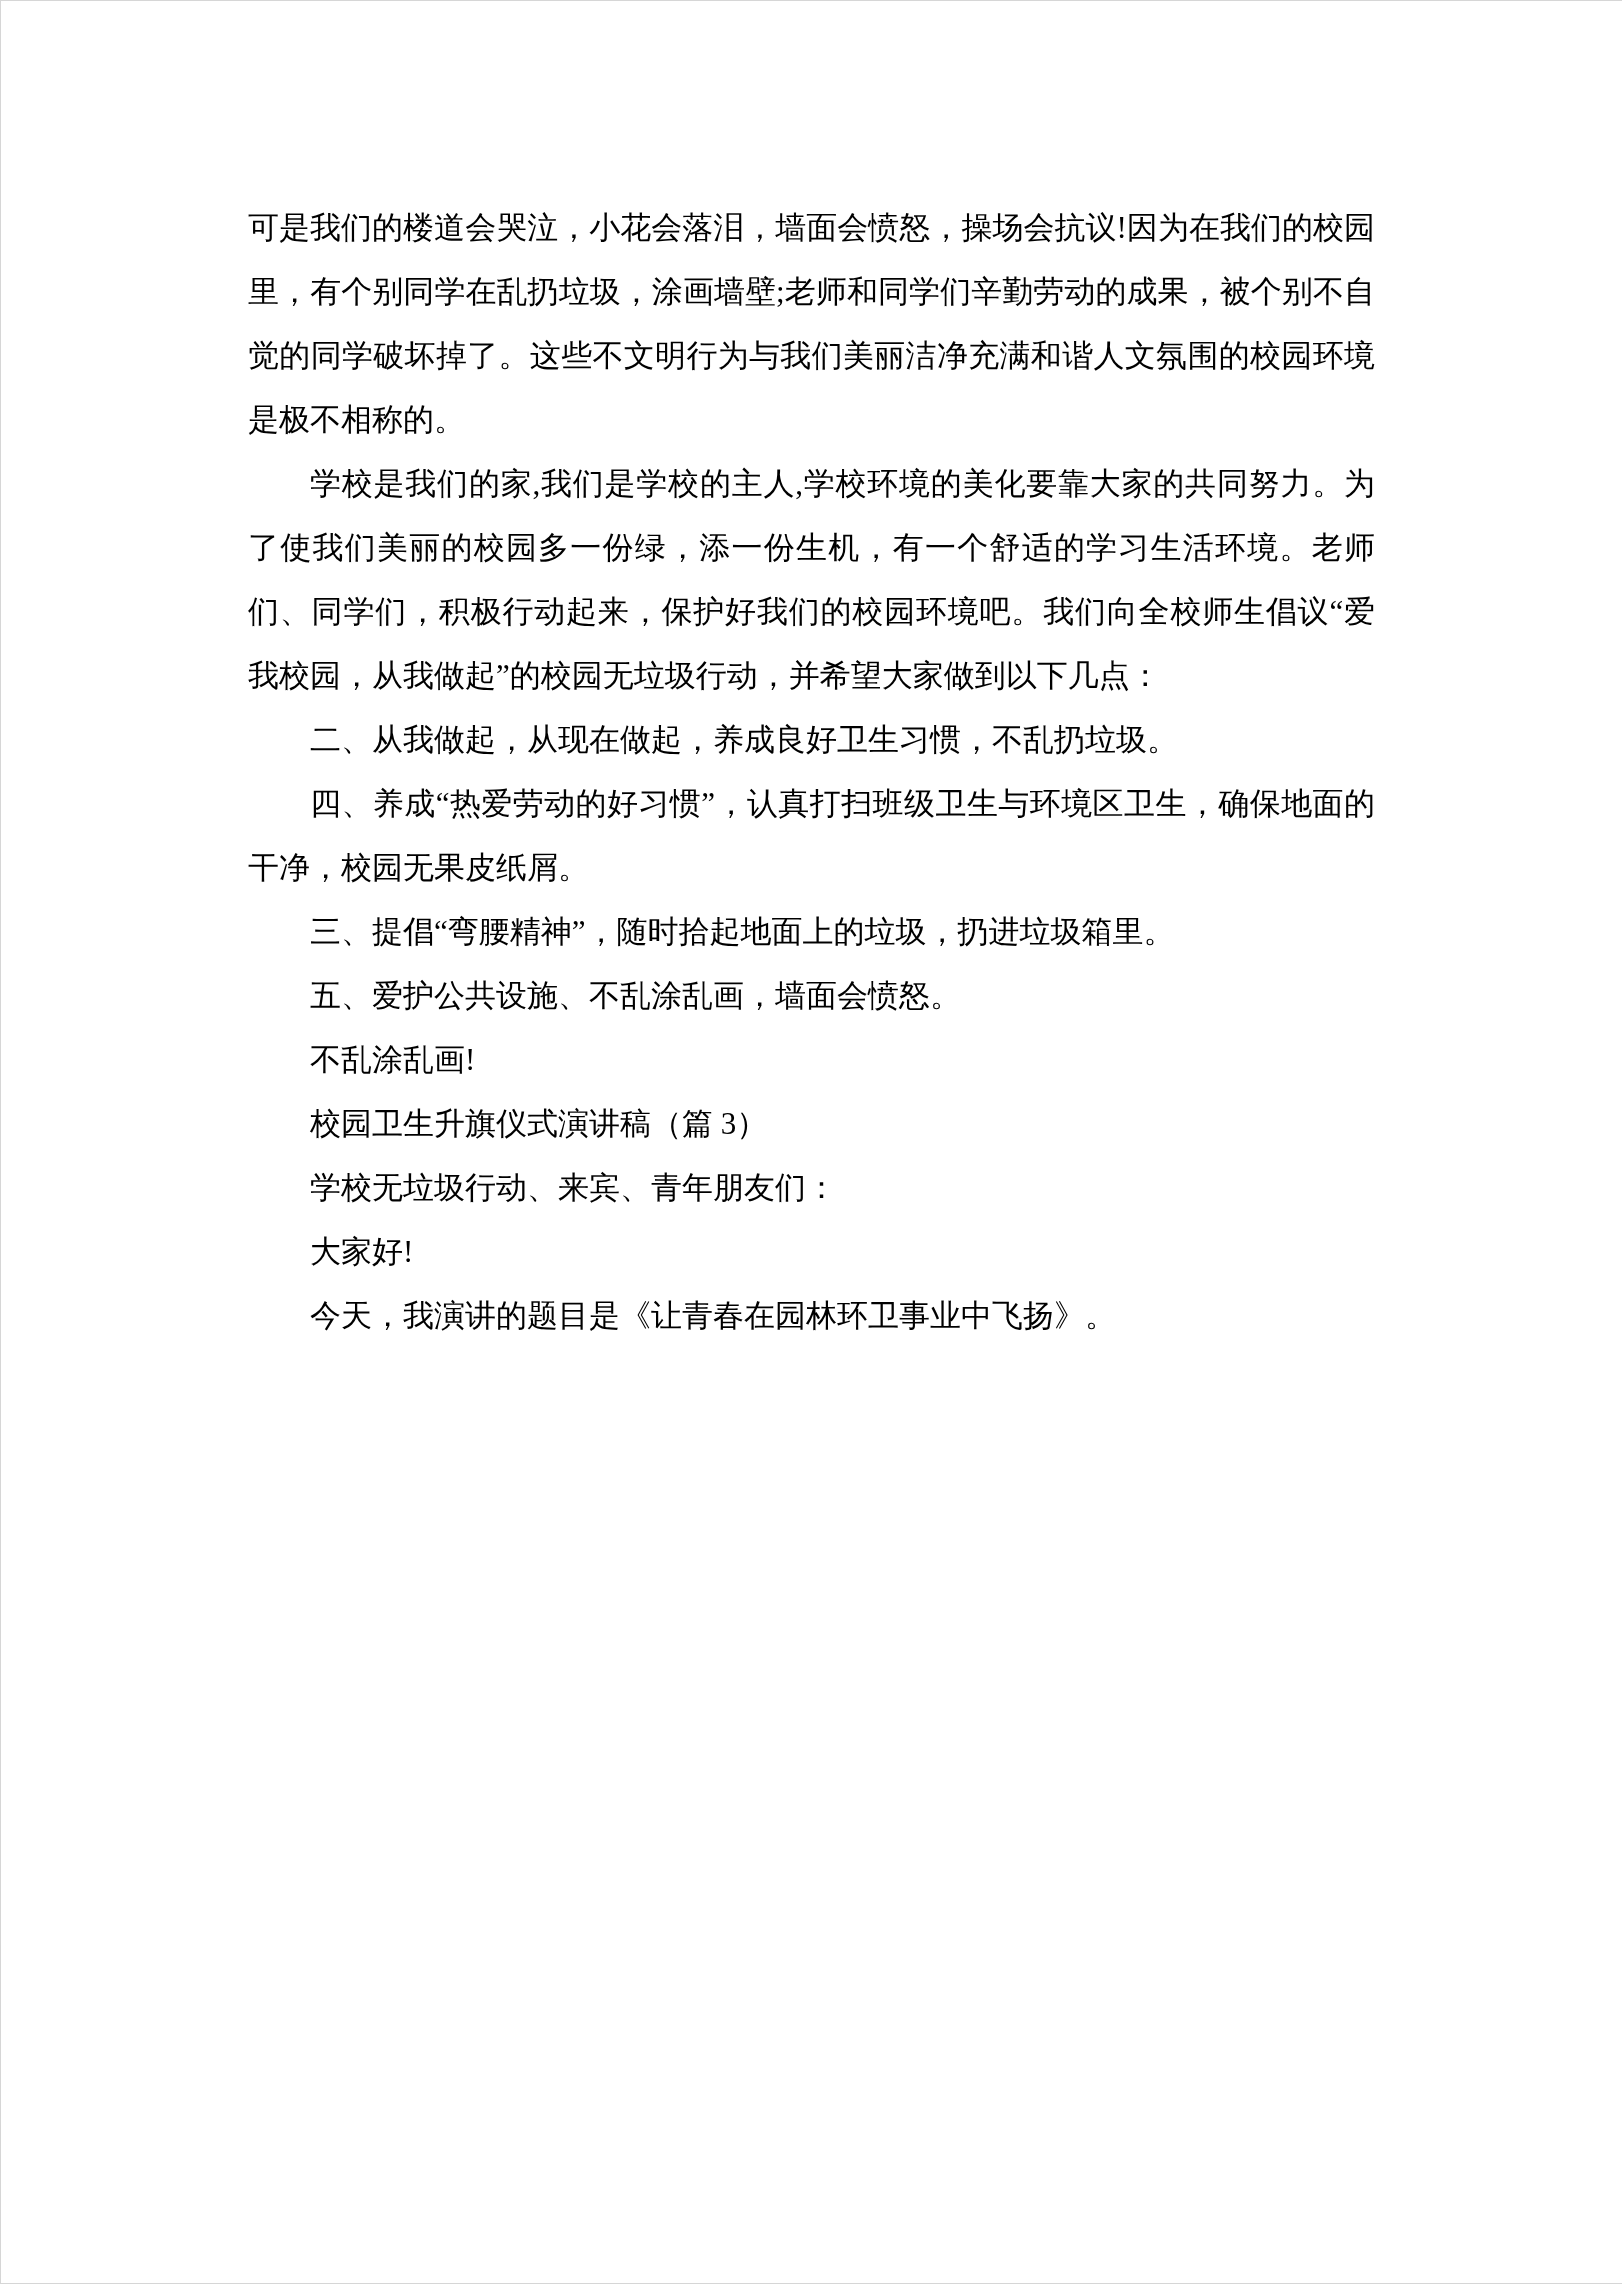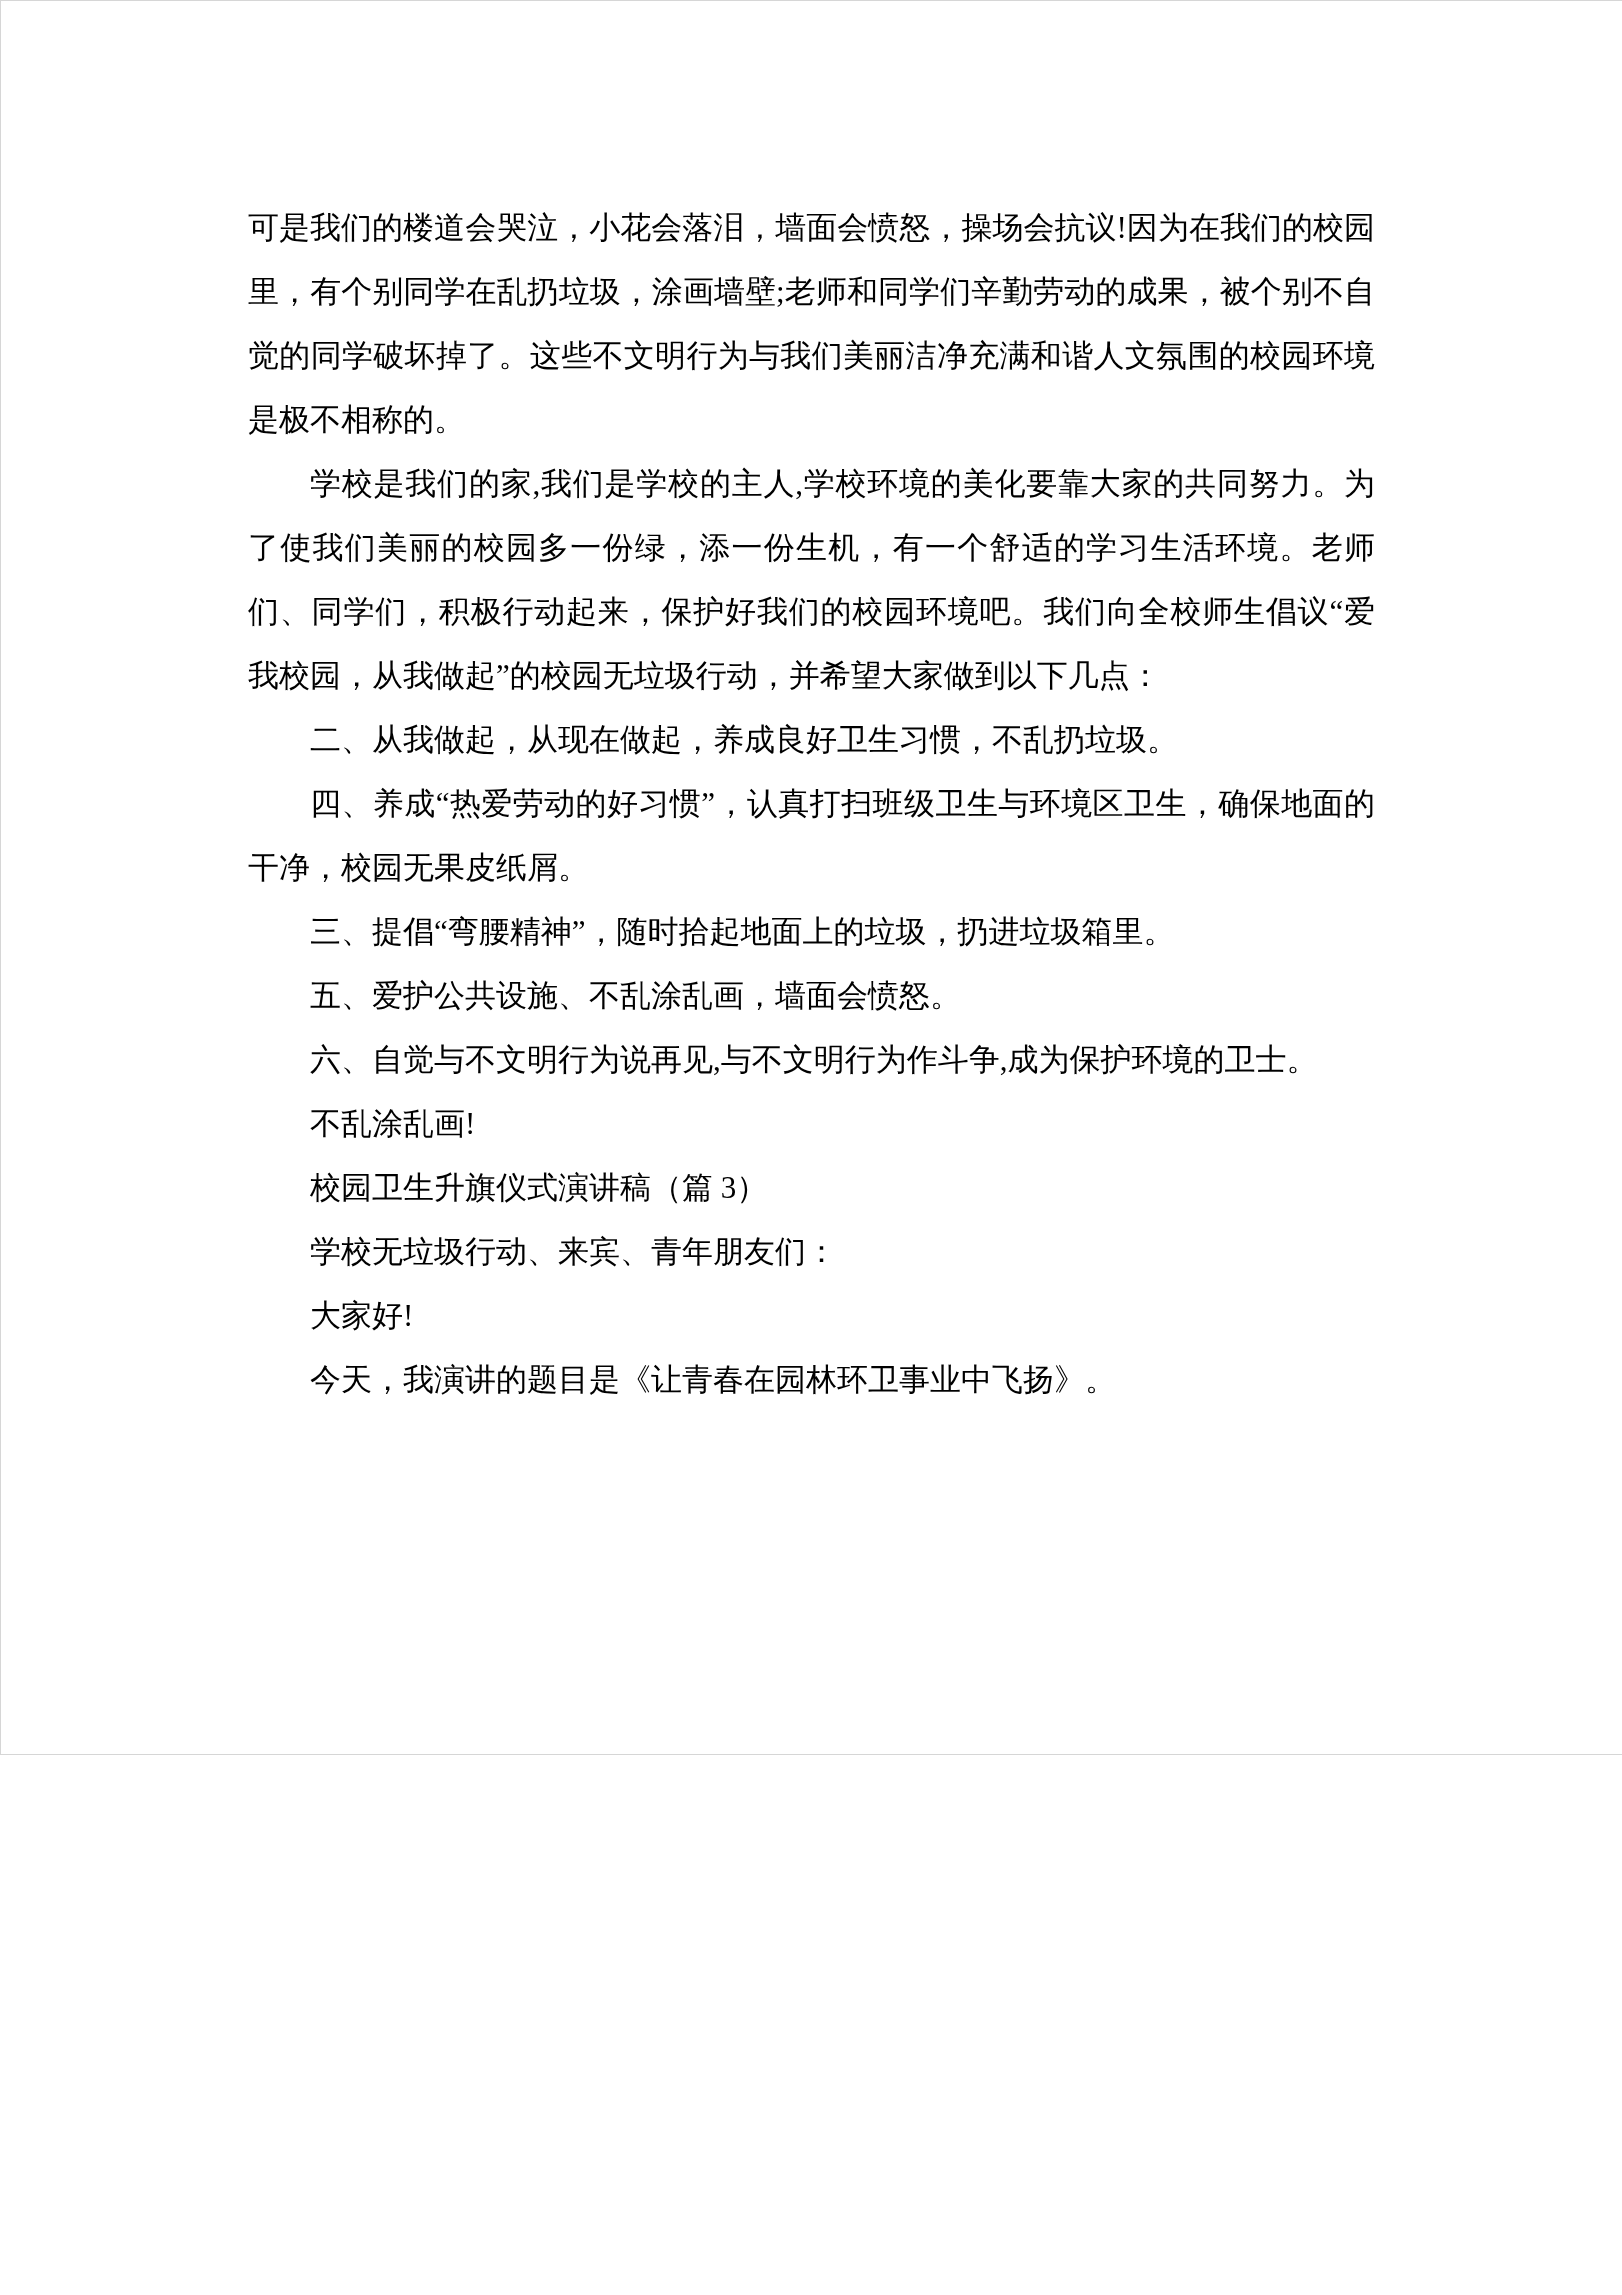--- a/index.html
+++ b/index.html
@@ -3,21 +3,21 @@
 <meta charset="utf-8">
 <style>
   html, body {
     margin: 0;
     padding: 0;
     background: #ffffff;
   }
   .page {
     position: relative;
     width: 1623px;
-    height: 1755px;
+    height: 2284px;
     background: #ffffff;
     box-sizing: border-box;
     border: 0.7px solid #d6d6d6;
     overflow: hidden;
   }
   .text-block {
     position: absolute;
     left: 247px;
     top: 195px;
     width: 1127px;
@@ -42,21 +42,20 @@
 <body>
 
 <div class="page">
   <div class="text-block" id="doc-text">
       <p class="para no-indent">可是我们的楼道会哭泣，小花会落泪，墙面会愤怒，操场会抗议!因为在我们的校园里，有个别同学在乱扔垃圾，涂画墙壁;老师和同学们辛勤劳动的成果，被个别不自觉的同学破坏掉了。这些不文明行为与我们美丽洁净充满和谐人文氛围的校园环境是极不相称的。</p>
       <p class="para">学校是我们的家,我们是学校的主人,学校环境的美化要靠大家的共同努力。为了使我们美丽的校园多一份绿，添一份生机，有一个舒适的学习生活环境。老师们、同学们，积极行动起来，保护好我们的校园环境吧。我们向全校师生倡议“爱我校园，从我做起”的校园无垃圾行动，并希望大家做到以下几点：</p>
       <p class="para">二、从我做起，从现在做起，养成良好卫生习惯，不乱扔垃圾。</p>
       <p class="para">四、养成“热爱劳动的好习惯”，认真打扫班级卫生与环境区卫生，确保地面的干净，校园无果皮纸屑。</p>
       <p class="para">三、提倡“弯腰精神”，随时拾起地面上的垃圾，扔进垃圾箱里。</p>
       <p class="para">五、爱护公共设施、不乱涂乱画，墙面会愤怒。</p>
-      <p class="para">六、自觉与不文明行为说再见,与不文明行为作斗争,成为保护环境的卫士。</p>
       <p class="para">不乱涂乱画!</p>
       <p class="para">校园卫生升旗仪式演讲稿（篇 3）</p>
       <p class="para">学校无垃圾行动、来宾、青年朋友们：</p>
       <p class="para">大家好!</p>
       <p class="para">今天，我演讲的题目是《让青春在园林环卫事业中飞扬》。</p>
     </div>
 </div>
 
 
 </body></html>

